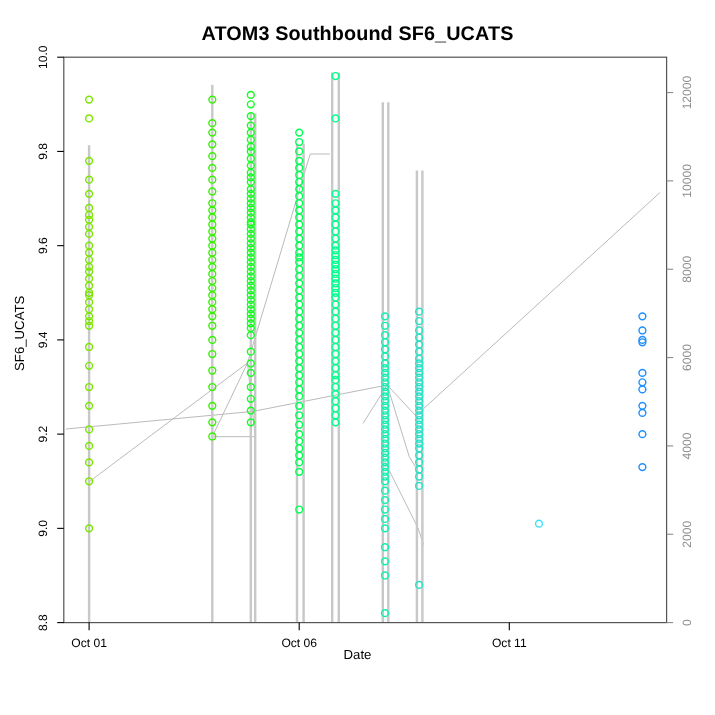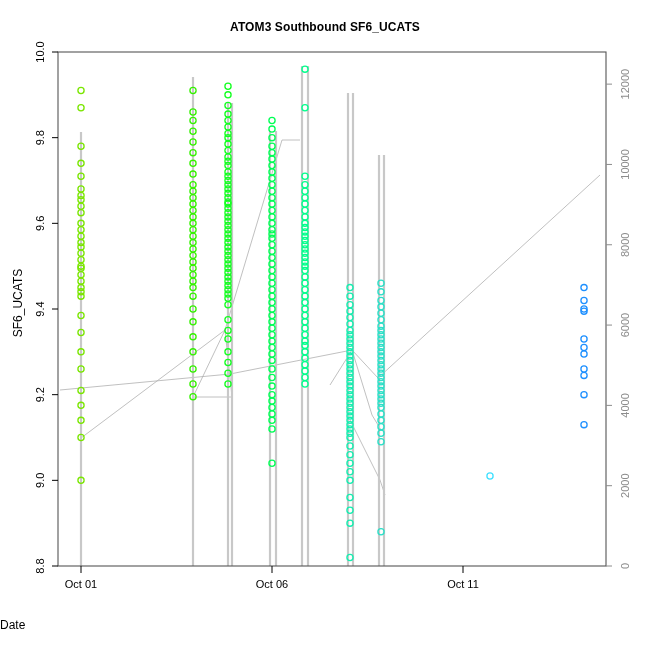--- a/index.html
+++ b/index.html
@@ -1,21 +1,21 @@
 <!DOCTYPE html>
 <html><head>
 <meta charset="utf-8">
 <style>
   html,body{margin:0;padding:0;background:#ffffff;}
   body{width:650px;height:650px;overflow:hidden;
        font-family:"Liberation Sans", sans-serif;}
   #root{position:relative;width:650px;height:650px;background:#ffffff;}
   #plot-title{position:absolute;left:0;top:20px;width:650px;text-align:center;
-      font-size:12px;font-weight:bold;color:#000;letter-spacing:0.1px;}
-  #xlab{position:absolute;left:0;top:618px;width:650px;
+      font-size:18px;font-weight:bold;color:#000;letter-spacing:0.1px;}
+  #xlab{position:absolute;left:0;top:588px;width:650px;text-align:center;
       font-size:12px;color:#000;}
   #ylab{position:absolute;left:-52px;top:296px;width:140px;text-align:center;
       font-size:12px;color:#000;transform:rotate(-90deg);transform-origin:center center;}
   #canvaswrap{position:absolute;left:0;top:0;width:650px;height:492px;}
   svg{display:block;}
   .tick-text-y{font-size:11px;fill:#000;font-family:"Liberation Sans",sans-serif;}
   .tick-text-y2{font-size:11px;fill:#8c8c8c;font-family:"Liberation Sans",sans-serif;}
   .tick-text-x{font-size:11px;fill:#000;font-family:"Liberation Sans",sans-serif;}
 </style>
 </head>

